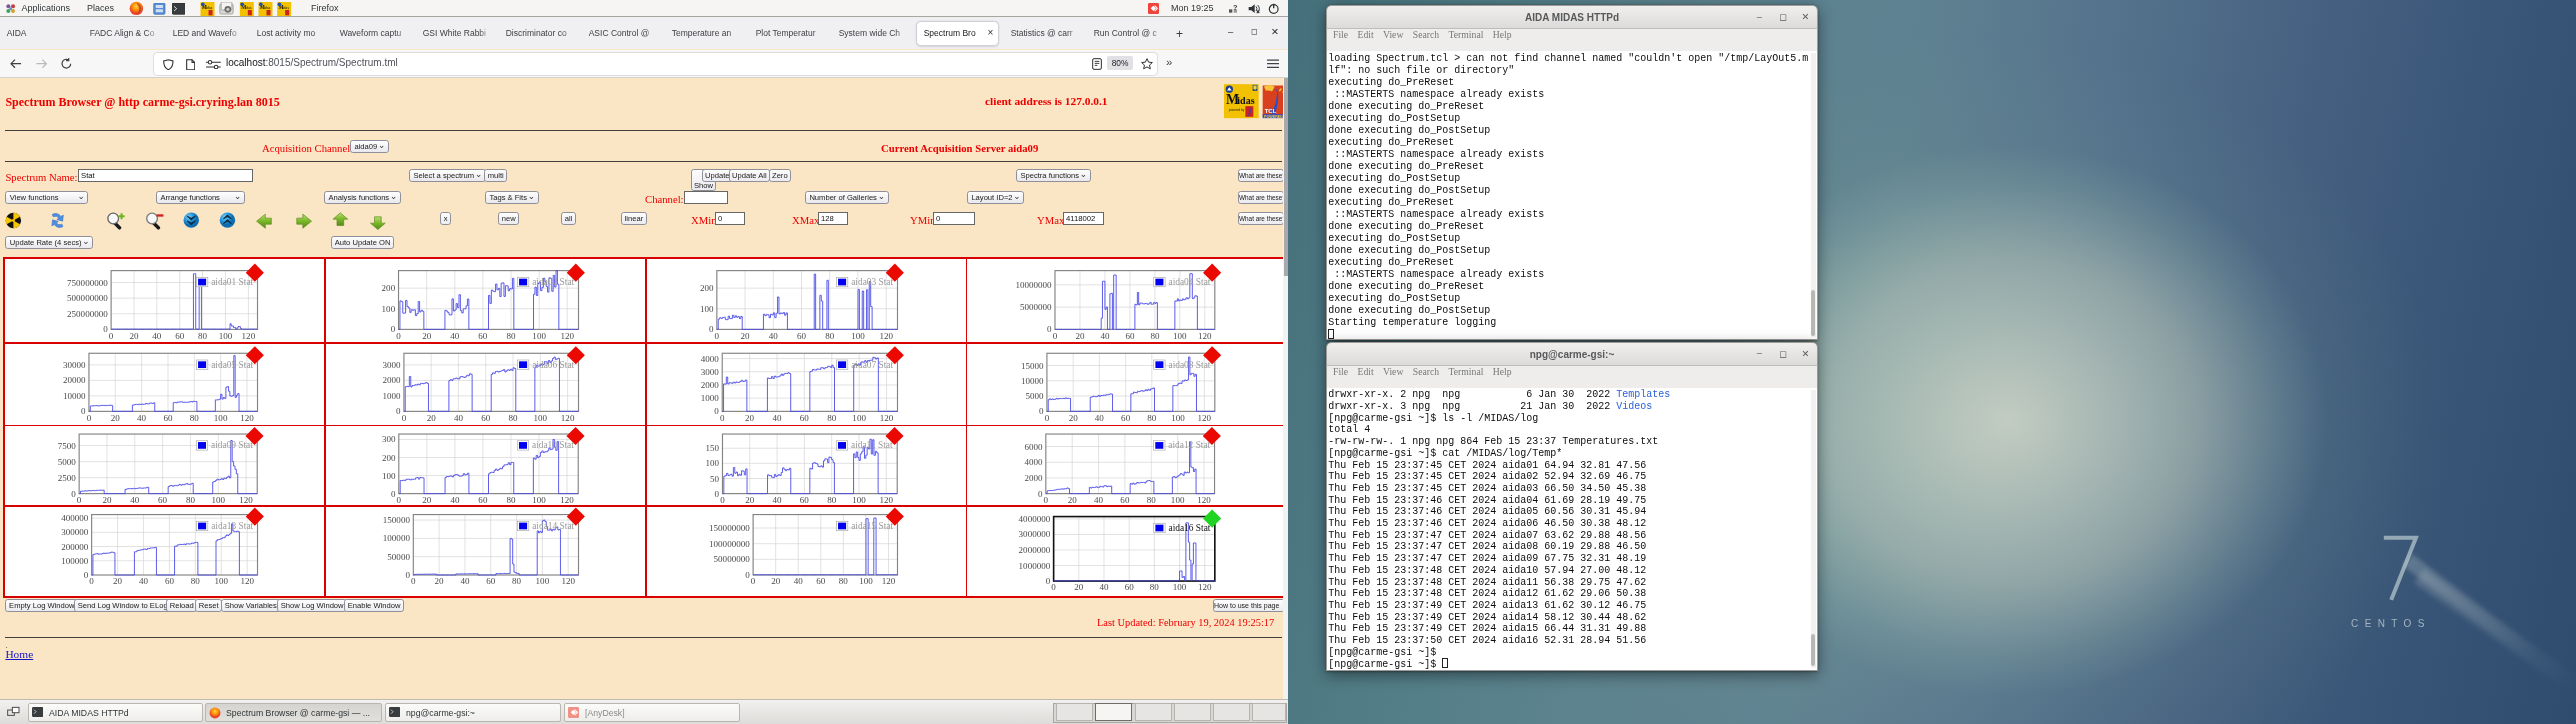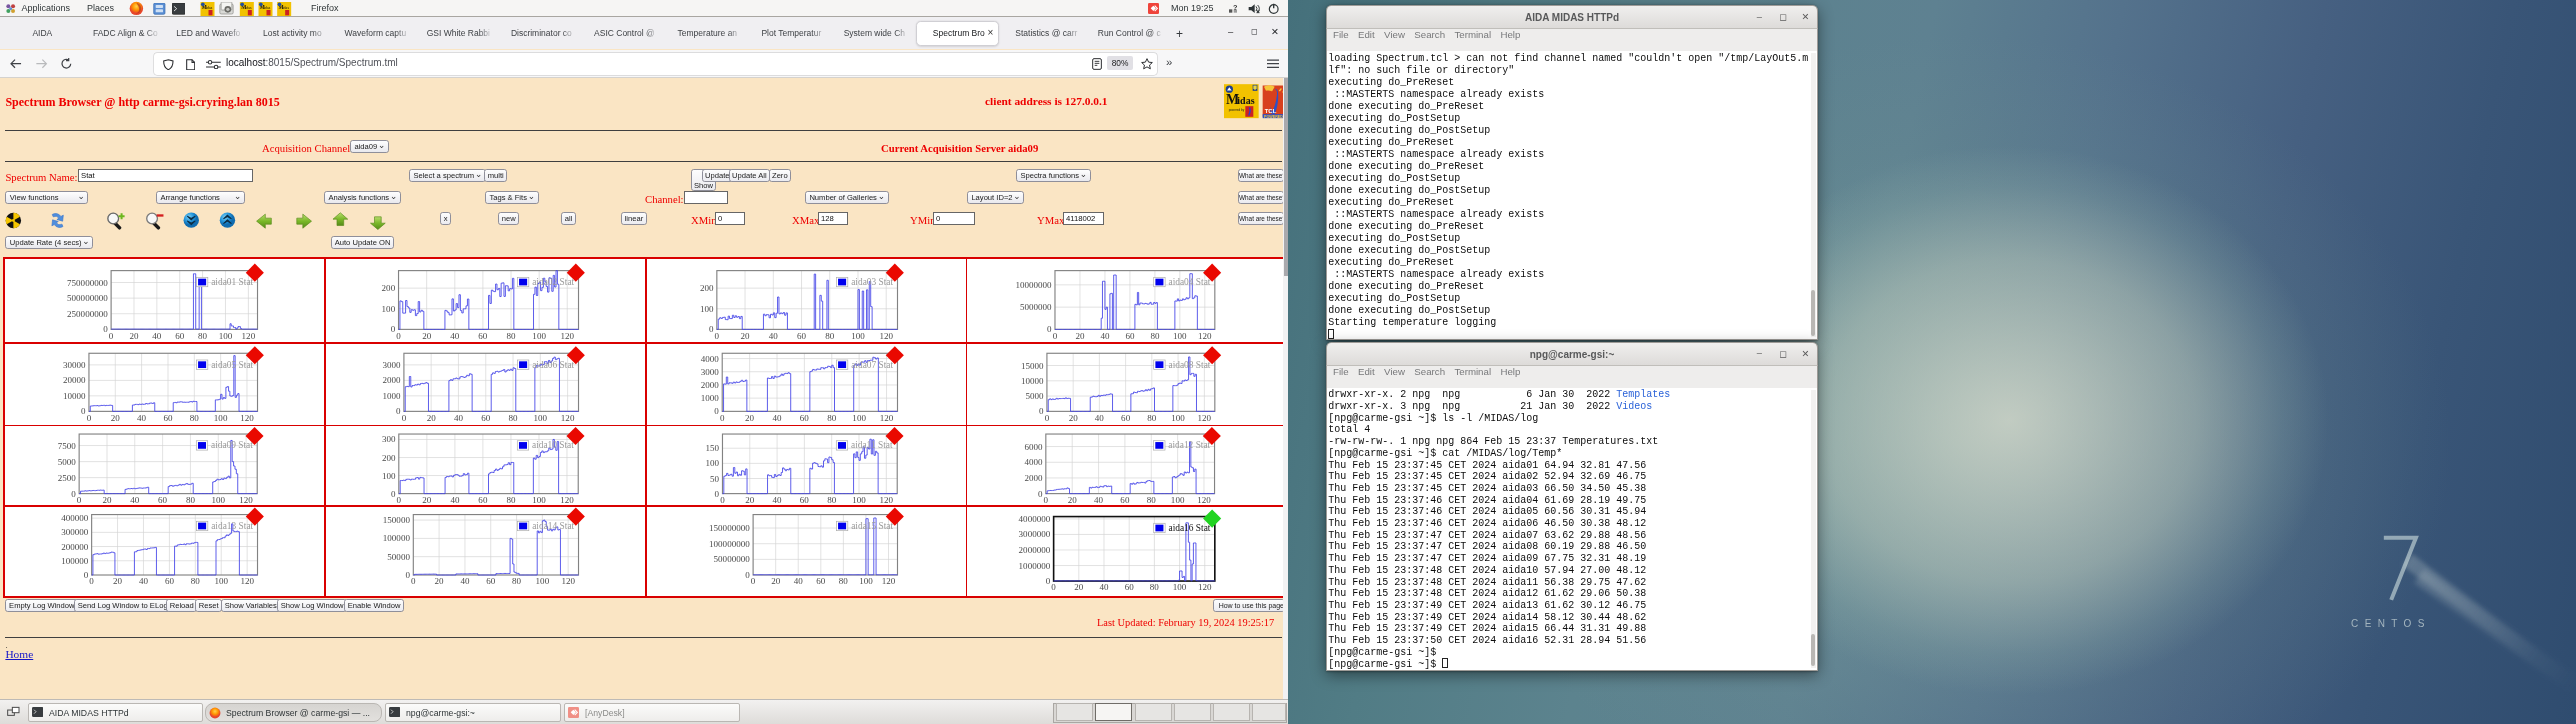--- a/index.html
+++ b/index.html
@@ -7,53 +7,53 @@
   background:
    radial-gradient(ellipse 389px 335px at 56% 58%, rgba(222,225,208,0.75), rgba(200,211,193,0.45) 48%, rgba(155,182,173,0.2) 70%, rgba(120,150,155,0) 82%),
    radial-gradient(ellipse 617px 510px at 52% 61%, rgba(148,180,170,0.42), rgba(110,145,145,0.18) 58%, rgba(60,95,120,0) 80%),
    linear-gradient(102deg, #45707b 0%, #517c85 15%, #5c838e 30%, #5e8191 45%, #54728c 58%, #466081 72%, #395577 85%, #2f4c6f 100%);
 }
 .abs { position:absolute; }
 
 #panel { position:absolute; left:0; top:0; width:1288px; height:17.4px; background:#f6f5f4; border-bottom:0.7px solid #a9a6a1; }
 #panel .ptxt { position:absolute; top:2.7px; font-size:9px; color:#2e3436; }
 
-#tabbar { position:absolute; left:0; top:17.4px; width:1288px; height:32px; background:#f0eff2;text-align:center; }
+#tabbar { position:absolute; left:0; top:17.4px; width:1288px; height:32px; background:#f0eff2; }
 .tab { position:absolute; top:6px; width:82px; height:20px; overflow:hidden; font-size:8.5px; color:#3e4145; padding:4.7px 4px 0 6.7px; white-space:nowrap; }
 .tab::after { content:""; position:absolute; right:0; top:0; width:19px; height:100%; background:linear-gradient(to right, rgba(240,239,242,0), #f0eff2 75%); }
 .tab-active { position:absolute; top:3.4px; width:83px; height:25.5px; background:#fff; border:0.7px solid #d0cfd4; border-radius:4.7px; font-size:8.5px; color:#17191c; padding:6px 4px 0 6.7px; white-space:nowrap; box-shadow:0 0.7px 2px rgba(0,0,0,0.12); }
 .tab-active span:first-child { display:inline-block; width:58px; overflow:hidden; }
 .tclose { position:absolute; right:4.7px; top:5.4px; font-size:10px; color:#333; }
 #newtab { position:absolute; left:1176px; top:9.4px; font-size:12px; color:#35383c; }
 .winbtn { position:absolute; top:8.7px; font-size:9.4px; color:#27292c; }
 
 #urlbar { position:absolute; left:0; top:50px; width:1288px; height:28px; background:#f7f7f8; border-bottom:0.7px solid #d4d2cf; }
 #urlfield { position:absolute; left:154px; top:3.4px; width:1003px; height:21.5px; background:#fff; border-radius:3.4px; box-shadow:0 0 0 0.7px rgba(0,0,0,0.14); font-size:10px; color:#1b1b1d; }
 .navic { position:absolute; top:6.7px; color:#3f4247; font-size:10.7px; }
 
 #page { position:absolute; left:0; top:78px; width:1288px; height:621px; background:#fae5c4; font-family:"Liberation Serif",serif; }
 #page .red { color:#ee0000; }
 .phr { position:absolute; left:5.4px; width:1277px; height:0; border-top:1.3px solid #3f3f3f; }
-.btn { position:absolute; background:linear-gradient(#fdfdfd,#ebebf0); border:0.7px solid #8f8f9a; border-radius:2.7px; font-family:"Liberation Sans",sans-serif; font-size:7.6px; color:#1a1a1a; text-align:right; line-height:11.4px; height:12.7px; padding:0 2.7px; white-space:nowrap; }
+.btn { position:absolute; background:linear-gradient(#fdfdfd,#ebebf0); border:0.7px solid #8f8f9a; border-radius:2.7px; font-family:"Liberation Sans",sans-serif; font-size:7.6px; color:#1a1a1a; text-align:left; line-height:11.4px; height:12.7px; padding:0 2.7px; white-space:nowrap; }
 .sel { position:absolute; background:linear-gradient(#fefefe,#e9e9ee); border:0.7px solid #8f8f9a; border-radius:2.7px; font-family:"Liberation Sans",sans-serif; font-size:7.6px; color:#1a1a1a; height:13.4px; line-height:12px; padding:0 10.7px 0 3.4px; white-space:nowrap; }
 .sel::after { content:"\2304"; position:absolute; right:2.7px; top:-2px; font-size:8.7px; color:#333; }
 .inp { position:absolute; background:#fff; border:0.7px solid #666; font-family:"Liberation Sans",sans-serif; font-size:7.7px; color:#111; padding:0 2px; height:13.4px; line-height:12.7px; }
 .wcell { position:absolute; background:#fff; }
 #gridbg { position:absolute; left:3.4px; top:179px; width:1283px; height:341px; background:#d90000; }
 svg.cell { position:absolute; }
 
 #taskbar { position:absolute; left:0; top:699px; width:1288px; height:25.5px; background:linear-gradient(#f2f1f0,#dddbd8); border-top:0.7px solid #bdbab6; }
 .task { position:absolute; top:3.4px; height:19px; background:linear-gradient(#fbfbfa,#eeedeb); border:0.7px solid #bab7b3; border-radius:2px; font-size:8.7px; color:#2e3436; padding:3.4px 5.4px 0 20px; white-space:nowrap; overflow:hidden; }
-.task.pressed { background:linear-gradient(#d6d4d1,#e2e0dd);border-radius:8px; }
+.task.pressed { background:linear-gradient(#d6d4d1,#e2e0dd); }
 .pagercell { position:absolute; top:3.4px; width:37px; height:18px; background:#e6e5e3; border:0.7px solid #b7b4b0; }
 
 .term { position:absolute; border-radius:5.4px 5.4px 1.3px 1.3px; box-shadow:0 4px 14.8px rgba(0,0,0,0.45), 0 0.7px 2px rgba(0,0,0,0.3); }
 .ttitle { position:absolute; left:0; top:0; width:100%; height:23.5px; background:linear-gradient(#f0efee,#dddbd9); border:0.7px solid #9e9b97; border-bottom:0.7px solid #c0beba; border-radius:5.4px 5.4px 0 0; text-align:center; font-size:10px; font-weight:bold; color:#58595a; line-height:23.5px; }
 .tmenu { position:absolute; left:0; top:23.5px; width:100%; height:22px; background:#eeedec; border-left:0.7px solid #9e9b97; border-right:0.7px solid #9e9b97; font-size:9.7px; color:#77787a; }
-.tmenu span { margin-right:9.4px; }
+.tmenu span { margin-right:9.4px;font-family:Liberation Serif, serif; }
 .tbody { position:absolute; left:0; width:100%; background:#fff; border:0.7px solid #9e9b97; border-top:none; font-family:"Liberation Mono",monospace; font-size:10px; color:#0c0c0c; white-space:pre; overflow:hidden; }
 .tbody .dir { color:#2a62d8; }
 .cur { display:inline-block; width:5.4px; height:10px; border:1px solid #222; vertical-align:-1.3px; }
 .twb { position:absolute; top:0; font-size:9.4px; color:#5c5c5c; }
 </style></head><body>
 
 <div id="rightmon">
 
   <svg class="abs" style="left:1063px;top:533px" width="174" height="107" viewBox="0 0 260 160">
     <path d="M49 7 H97 L60 100" stroke-width="6" stroke="#9fb2bd" fill="none" opacity="0.9"></path>

